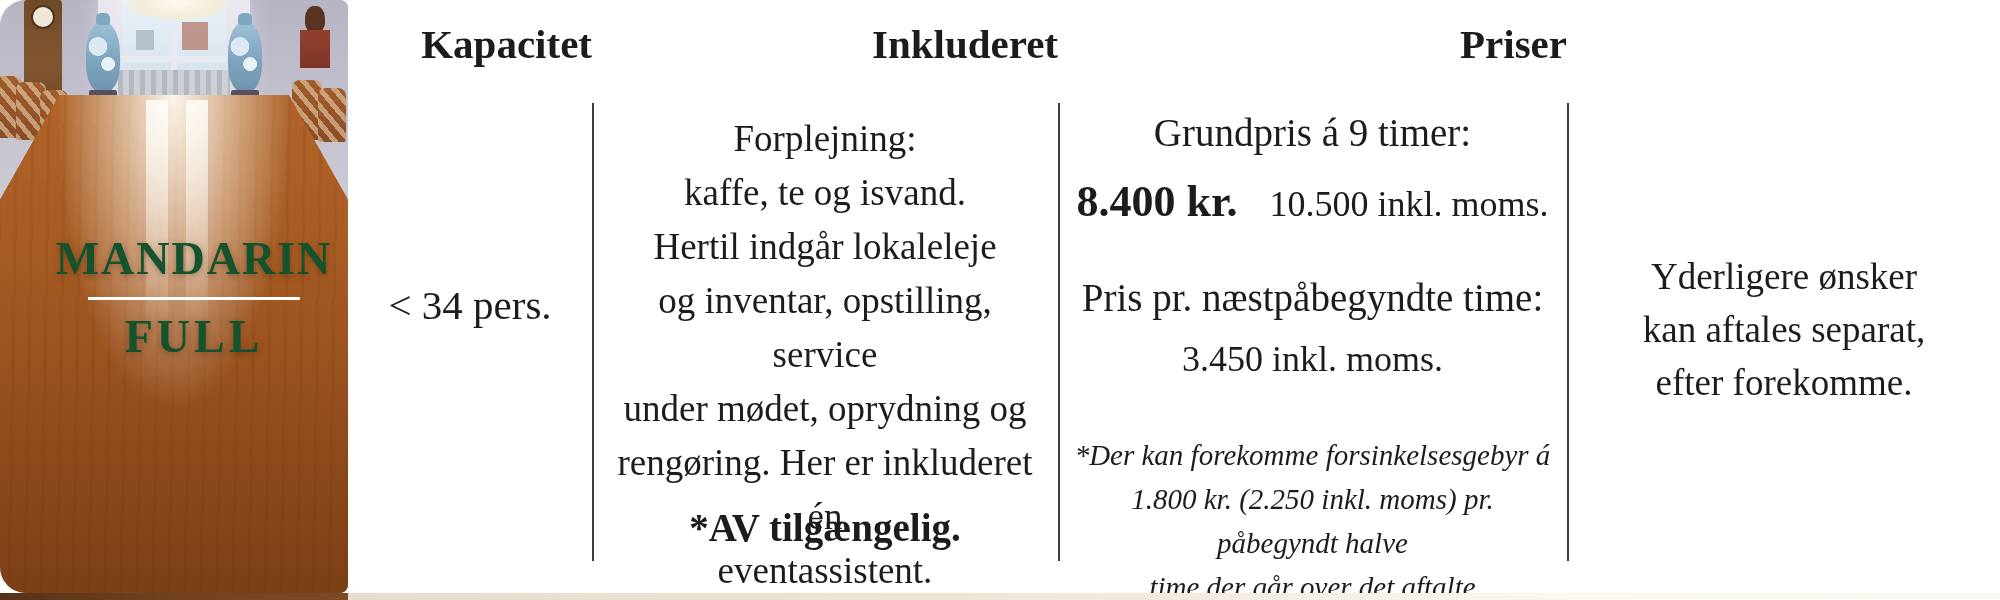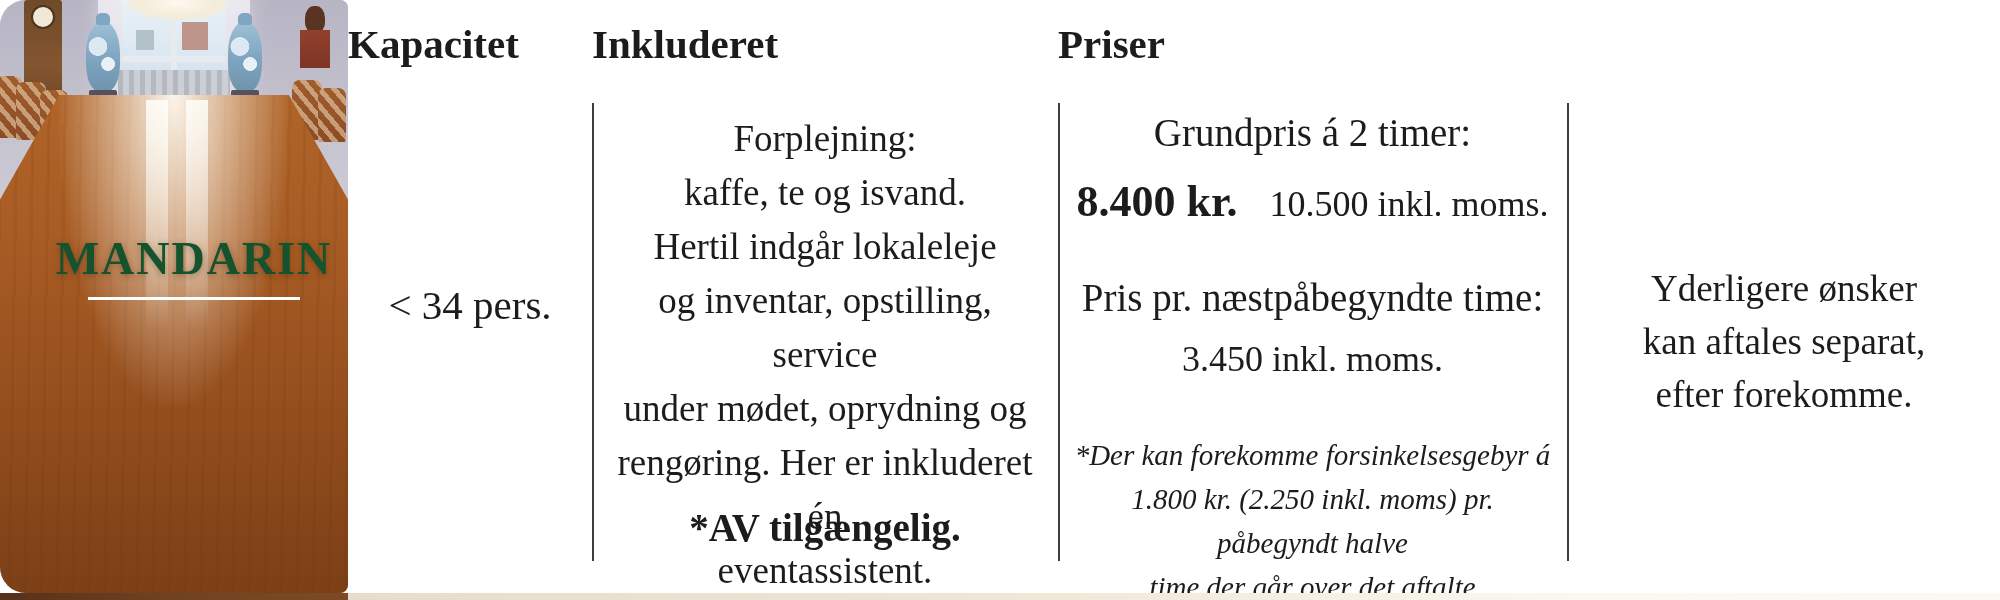--- a/index.html
+++ b/index.html
@@ -54,39 +54,39 @@
   .streak{position:absolute;top:100px;height:230px;width:22px;pointer-events:none;
     background:linear-gradient(180deg,rgba(255,255,250,.85),rgba(255,255,250,0));}
   .photo-caption{position:absolute;left:0;top:236px;width:388px;text-align:center;color:#14532d;}
   .photo-title{font-size:46px;font-weight:bold;letter-spacing:2px;line-height:46px;
     text-shadow:0 2px 6px rgba(60,30,5,.35);}
   .photo-rule{width:212px;height:3px;background:#ffffff;margin:15px auto 14px auto;}
   .photo-subtitle{font-size:46px;font-weight:bold;letter-spacing:4px;line-height:46px;
     text-shadow:0 2px 6px rgba(60,30,5,.35);}
   
   .divider{position:absolute;top:103px;width:2px;height:458px;background:#3c3c3c;}
-  .col-header{position:absolute;top:20px;font-size:41px;font-weight:bold;text-align:left;line-height:48px;}
+  .col-header{position:absolute;top:20px;font-size:41px;font-weight:bold;text-align:right;line-height:48px;}
   .h-kap{left:348px;width:244px;}
   .h-ink{left:592px;width:466px;}
   .h-pri{left:1058px;width:509px;}
   .capacity-value{position:absolute;left:348px;top:281px;width:244px;text-align:center;font-size:41px;}
   .included-lines{position:absolute;left:604px;top:112px;width:442px;text-align:center;
     font-size:37px;line-height:54px;}
   .av-note{position:absolute;left:604px;top:505px;width:442px;text-align:center;
     font-size:39px;font-weight:bold;}
   .price-label{position:absolute;left:1070px;width:485px;text-align:center;font-size:39px;}
   .pl-1{top:110px;} .pl-2{top:275px;}
   .price-row{position:absolute;left:1070px;width:485px;display:flex;justify-content:center;
     align-items:baseline;gap:32px;}
   .pr-1{top:176px;} .pr-2{top:338px;}
   .price-amount{font-size:44px;font-weight:bold;}
   .price-vat{font-size:36px;}
   .price-note{position:absolute;left:1070px;top:433px;width:485px;text-align:center;
     font-size:29px;line-height:44px;font-style:italic;}
-  .extra-lines{position:absolute;left:1579px;top:262px;width:410px;text-align:center;
+  .extra-lines{position:absolute;left:1579px;top:250px;width:410px;text-align:center;
     font-size:37px;line-height:53px;}
   
   .next-photo-edge{position:absolute;left:0;top:593px;width:348px;height:7px;
     background:linear-gradient(90deg,#55311a,#6e4120 45%,#7c4b24);}
   .next-bg-edge{position:absolute;left:348px;top:593px;width:1652px;height:7px;
     background:linear-gradient(90deg,#e6decb 0%,#ece5d3 35%,#faf8f1 75%,#fbf9f3 100%);}
 </style>
 </head>
 <body>
 
@@ -118,20 +118,21 @@
     <div class="chair" style="left:40px;top:90px;width:28px;height:50px;"></div>
     <div class="chair" style="left:292px;top:80px;width:30px;height:60px;"></div>
     <div class="chair" style="left:318px;top:88px;width:28px;height:54px;"></div>
     <div class="table"></div>
     <div class="shine"></div>
     <div class="streak" style="left:146px;"></div>
     <div class="streak" style="left:186px;"></div>
     <div class="photo-caption">
       <div class="photo-title">MANDARIN</div>
       <div class="photo-rule"></div>
+      <div class="photo-subtitle">FULL</div>
     </div>
   </div>
 
   <div class="col-header h-kap">Kapacitet</div>
   <div class="col-header h-ink">Inkluderet</div>
   <div class="col-header h-pri">Priser</div>
 
   <div class="divider" style="left:592px;"></div>
   <div class="divider" style="left:1058px;"></div>
   <div class="divider" style="left:1567px;"></div>
@@ -142,21 +143,21 @@
     <div>Forplejning:</div>
     <div>kaffe, te og isvand.</div>
     <div>Hertil indgår lokaleleje</div>
     <div>og inventar, opstilling, service</div>
     <div>under mødet, oprydning og</div>
     <div>rengøring.  Her er inkluderet én</div>
     <div>eventassistent.</div>
   </div>
   <div class="av-note">*AV tilgængelig.</div>
 
-  <div class="price-label pl-1">Grundpris á 2 timer:</div>
+  <div class="price-label pl-1">Grundpris á 9 timer:</div>
   <div class="price-row pr-1">
     <span class="price-amount">8.400 kr.</span>
     <span class="price-vat">10.500 inkl. moms.</span>
   </div>
   <div class="price-label pl-2">Pris pr. næstpåbegyndte time:</div>
   <div class="price-row pr-2">
     <span class="price-vat">3.450 inkl. moms.</span>
   </div>
   <div class="price-note">
     <div>*Der kan forekomme forsinkelsesgebyr á</div>

